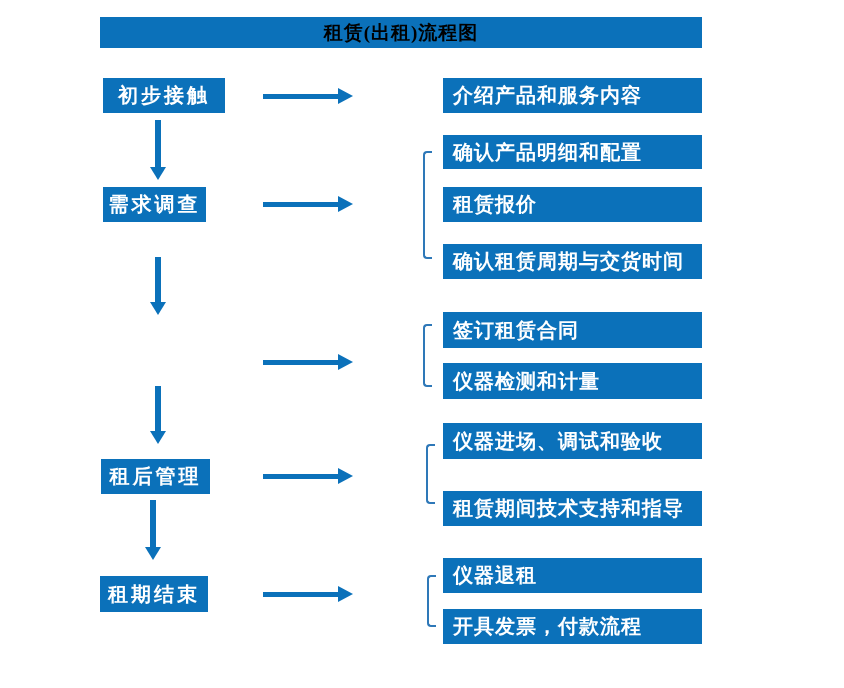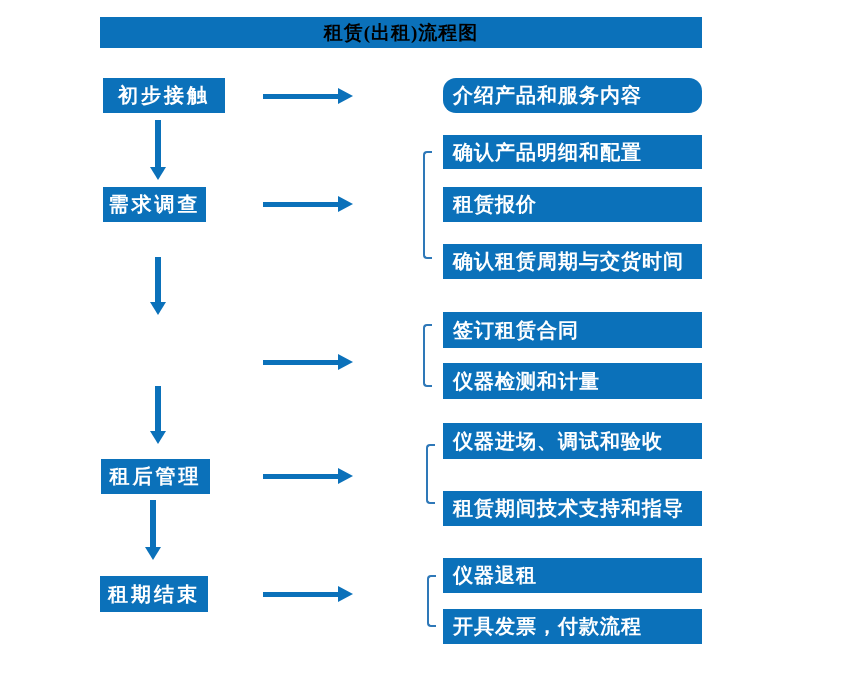--- a/index.html
+++ b/index.html
@@ -27,21 +27,21 @@
   }
   .left{justify-content:center;letter-spacing:3px;}
   .right{padding-left:10px;letter-spacing:1px;box-sizing:border-box;}
 
   .lb1{left:103px;top:78px;width:122px;height:35px;text-align:center;}
   .lb2{left:103px;top:187px;width:103px;height:35px;}
   .lb3{left:101px;top:344px;width:109px;height:36px;}
   .lb4{left:101px;top:459px;width:109px;height:35px;}
   .lb5{left:100px;top:576px;width:108px;height:36px;}
 
-  .rb1{left:443px;top:78px;width:259px;height:35px;border-radius:13px;}
+  .rb1{left:443px;top:78px;width:259px;height:35px;}
   .rb2{left:443px;top:135px;width:259px;height:34px;}
   .rb3{left:443px;top:187px;width:259px;height:35px;}
   .rb4{left:443px;top:244px;width:259px;height:35px;}
   .rb5{left:443px;top:312px;width:259px;height:36px;}
   .rb6{left:443px;top:363px;width:259px;height:36px;}
   .rb7{left:443px;top:423px;width:259px;height:36px;}
   .rb8{left:443px;top:491px;width:259px;height:35px;}
   .rb9{left:443px;top:558px;width:259px;height:35px;}
   .rb10{left:443px;top:609px;width:259px;height:35px;}
 

